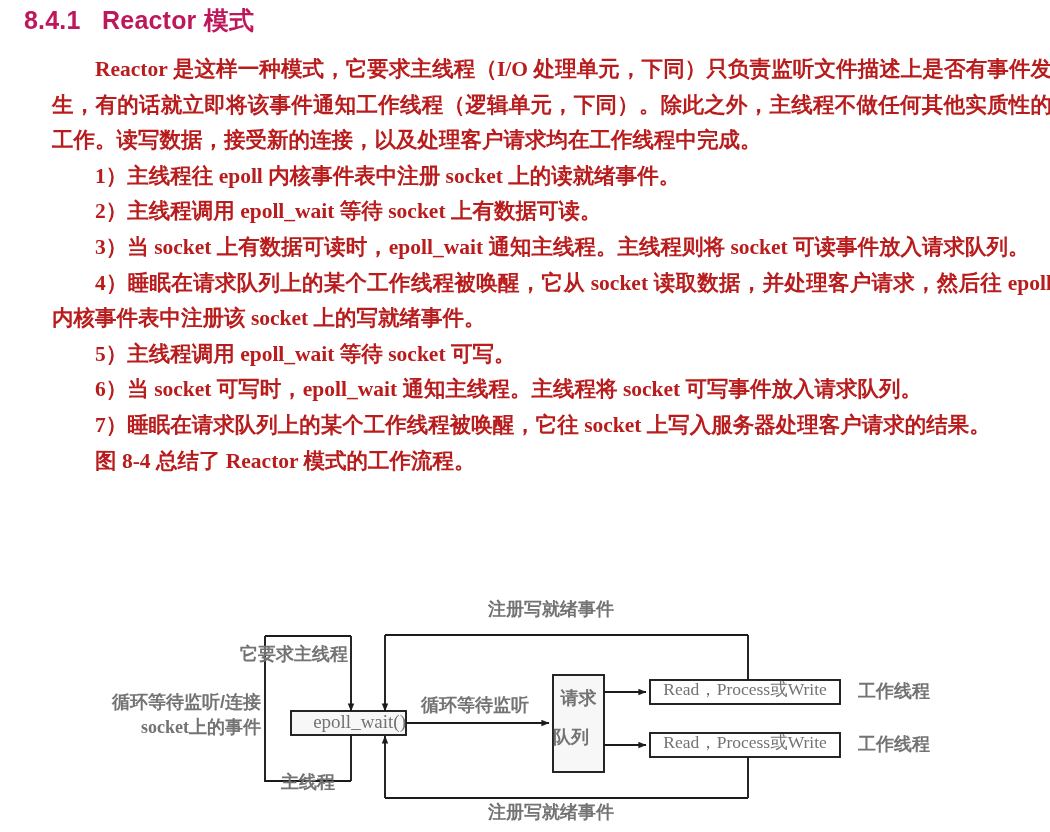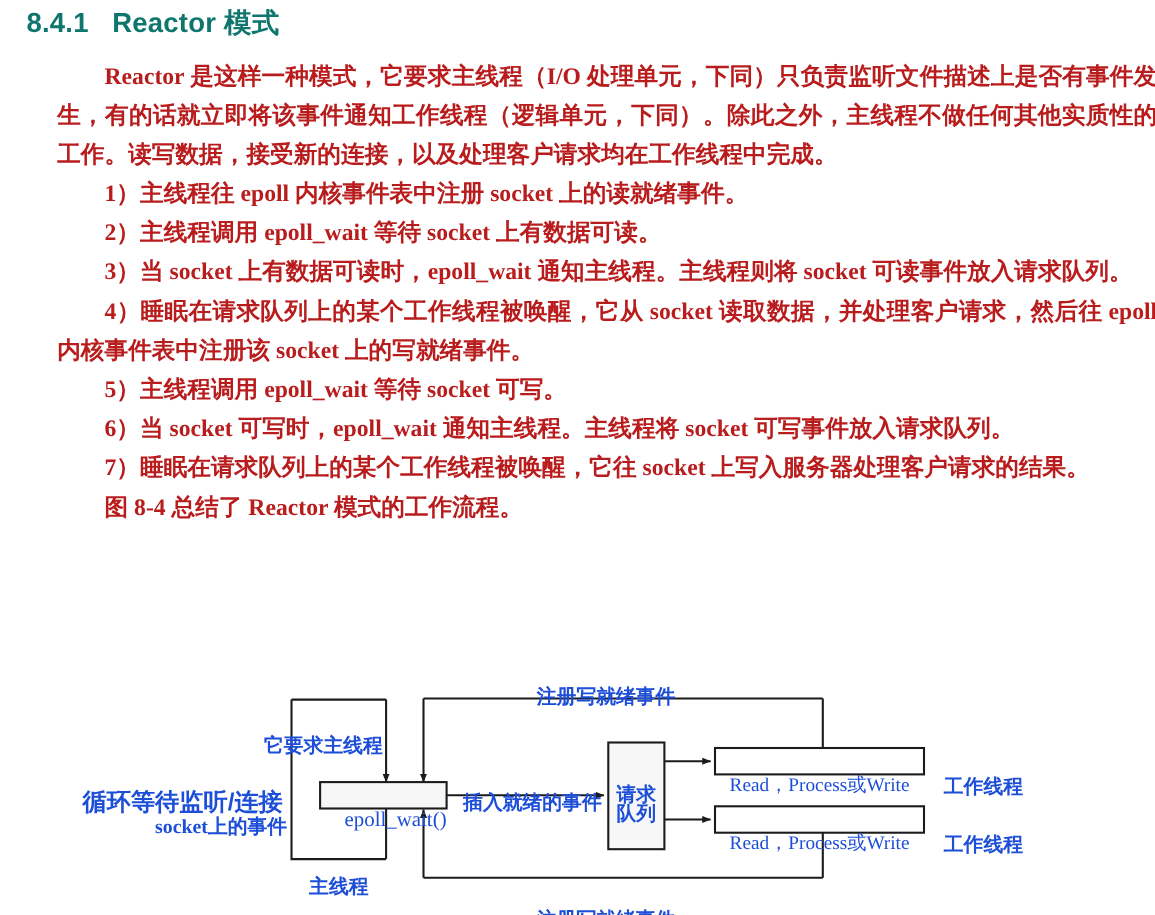--- a/index.html
+++ b/index.html
@@ -25,21 +25,21 @@
   }
 
   #heading {
     position: absolute;
     left: 24px;
     top: 4px;
     font-family: "Liberation Sans", "DejaVu Sans", sans-serif;
     font-size: 25px;
     font-weight: 600;
     letter-spacing: 0.2px;
-    color: #0f766e;
+    color: #be185d;
     white-space: pre;
   }
 
   #body-text {
     position: absolute;
     left: 24px;
     top: 52px;
     width: 1000px;
     font-size: 21.5px;
     line-height: 35.6px;
@@ -61,24 +61,23 @@
     top: 595px;
     width: 1050px;
     height: 237px;
   }
   #figure svg { display: block; }
 
   .fg-label {
     position: absolute;
     font-family: "Liberation Sans", "DejaVu Sans", sans-serif;
     font-weight: bold;
-    color: #1d4ed8;
+    color: #737373;
     white-space: pre;
     line-height: 1.22;
-    margin-top: 24px;
   }
   .fg-serif {
     font-family: "Liberation Serif", "DejaVu Serif", serif;
     font-weight: normal;
   }
 </style>
 </head>
 <body>
 
 <div id="page">
@@ -132,31 +131,31 @@
 
         <rect x="650" y="85" width="190" height="24" fill="#ffffff"></rect>
         <rect x="650" y="138" width="190" height="24" fill="#ffffff"></rect>
       </g>
     </svg>
 
     <div class="fg-label" style="left:488px; top:4px; font-size:18px;">注册写就绪事件</div>
 
     <div class="fg-label" style="left:240px; top:49px; font-size:18px;">它要求主线程</div>
 
-    <div class="fg-label" style="left:75px; top:97px; font-size:22px; text-align:left; width:186px;">循环等待监听/连接</div>
+    <div class="fg-label" style="left:75px; top:97px; font-size:18px; text-align:right; width:186px;">循环等待监听/连接</div>
     <div class="fg-label fg-serif" style="left:75px; top:122px; font-size:18px; font-weight:bold; text-align:right; width:186px;">socket上的事件</div>
 
     <div class="fg-label fg-serif" style="left:291px; top:115px; width:115px; text-align:right; font-size:19px;">epoll_wait()</div>
 
     <div class="fg-label" style="left:281px; top:177px; font-size:18px;">主线程</div>
 
-    <div class="fg-label" style="left:421px; top:100px; font-size:18px;">插入就绪的事件</div>
+    <div class="fg-label" style="left:421px; top:100px; font-size:18px;">循环等待监听</div>
 
     <div class="fg-label" style="left:553px; top:93px; width:51px; text-align:center; font-size:18px;">请求</div>
-    <div class="fg-label" style="left:553px; top:110px; width:51px; text-align:center; font-size:18px;">队列</div>
+    <div class="fg-label" style="left:553px; top:132px; width:51px; font-size:18px;">队列</div>
 
     <div class="fg-label fg-serif" style="left:650px; top:84px; width:190px; text-align:center; font-size:17.5px;">Read，Process或Write</div>
     <div class="fg-label fg-serif" style="left:650px; top:137px; width:190px; text-align:center; font-size:17.5px;">Read，Process或Write</div>
 
     <div class="fg-label" style="left:858px; top:86px; font-size:18px;">工作线程</div>
     <div class="fg-label" style="left:858px; top:139px; font-size:18px;">工作线程</div>
 
     <div class="fg-label" style="left:488px; top:207px; font-size:18px;">注册写就绪事件</div>
   </div>
 

